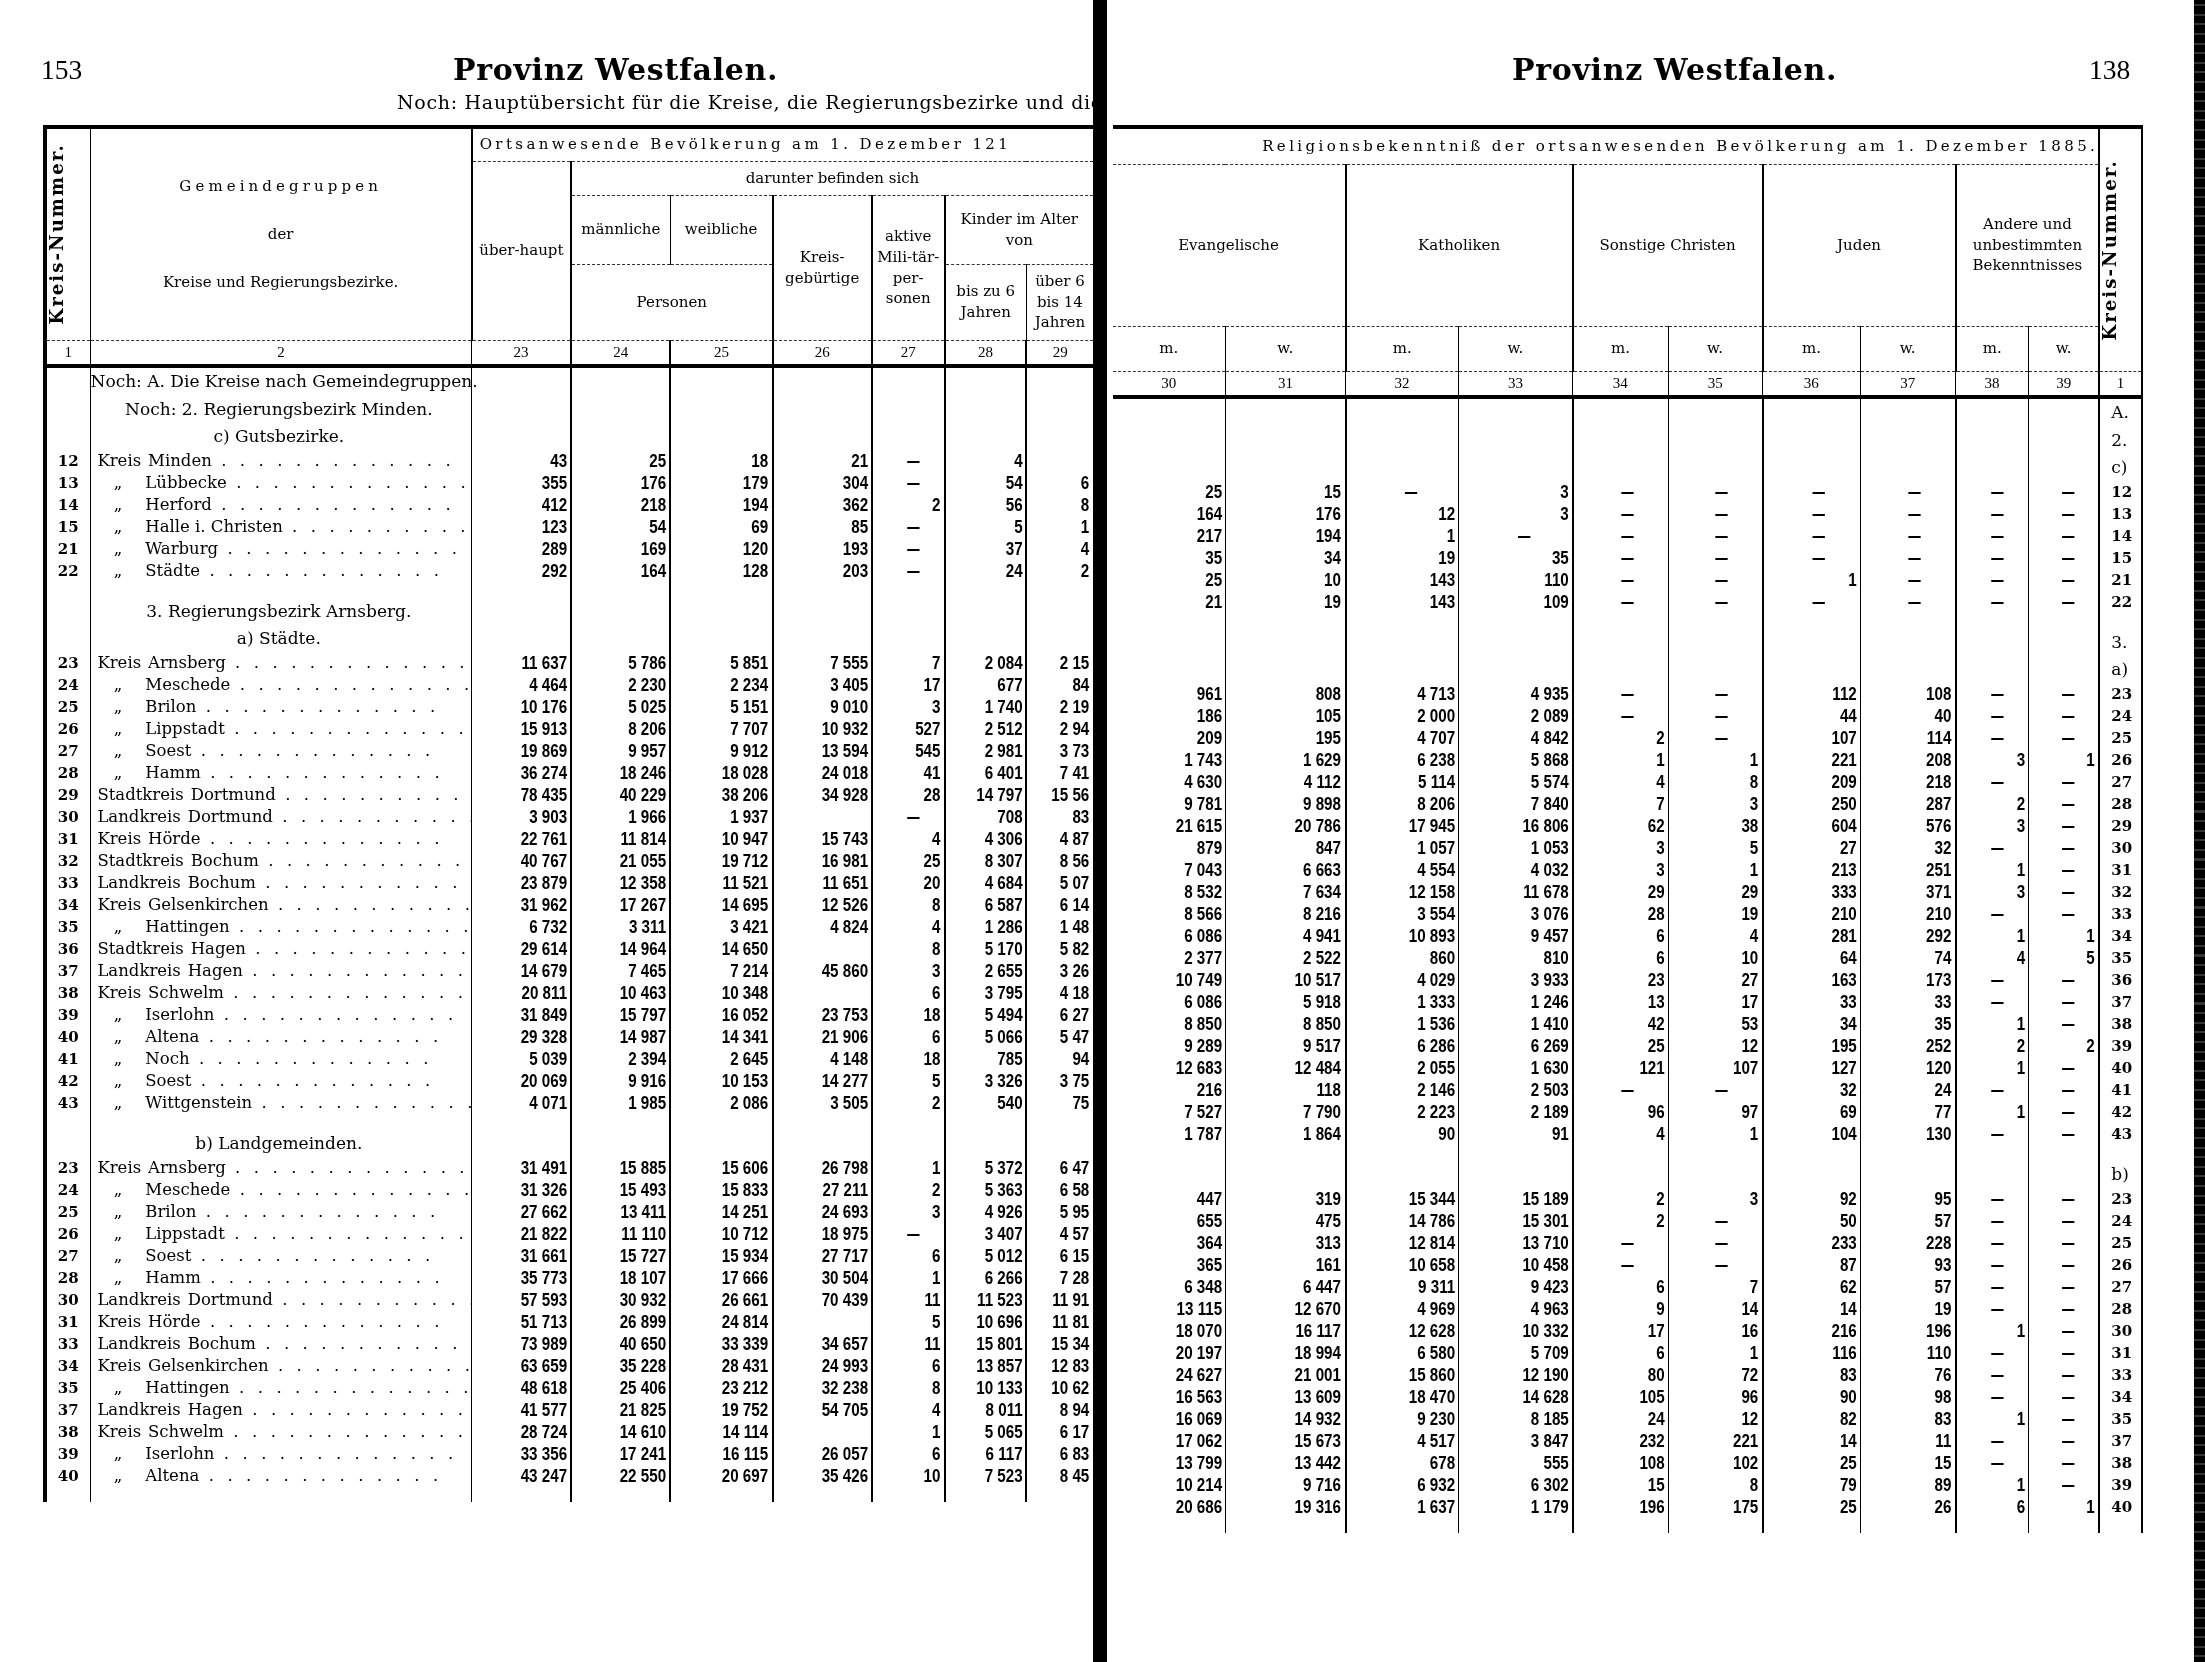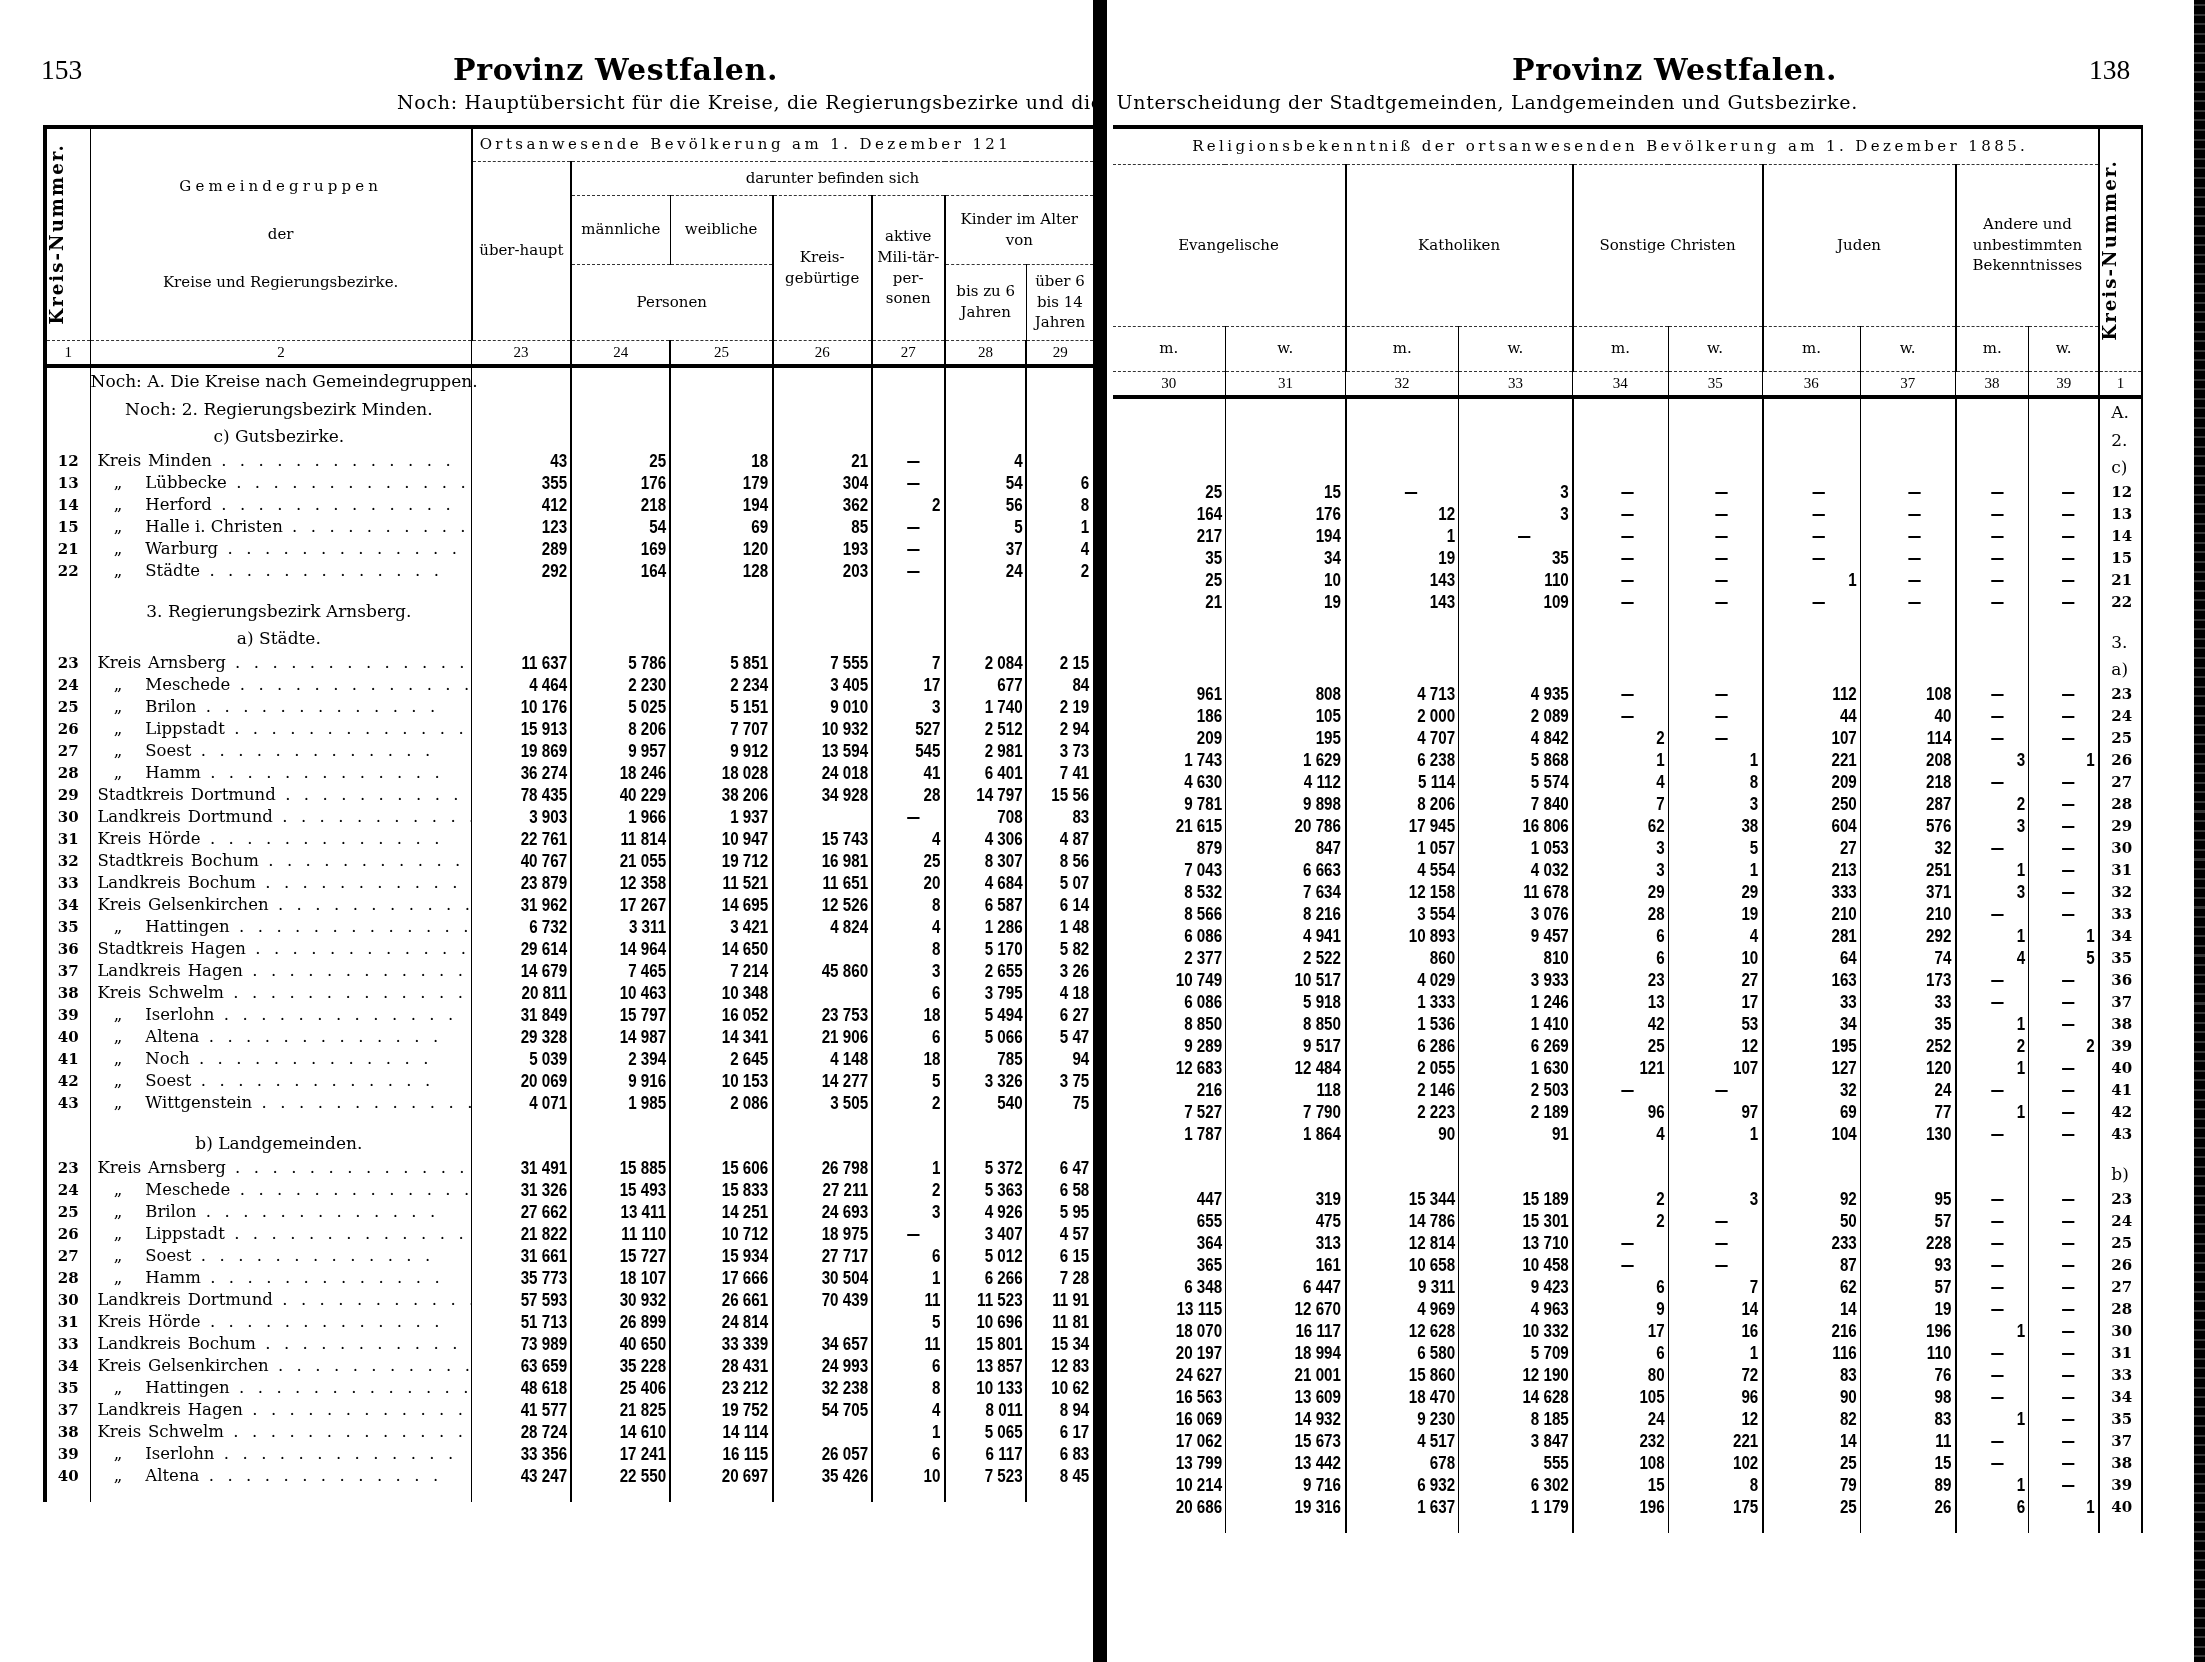--- a/index.html
+++ b/index.html
@@ -662,39 +662,38 @@
         </tr>
       </tbody>
   </table>
 </div>
 
 <div id="gutter"></div>
 
 <div class="page" id="right-page">
   <div class="ptitle" style="left:405px;">Provinz Westfalen.</div>
   <div class="pnum" style="left:982px;">138</div>
-  <div class="psub" style="left:9.6px;">Unterscheidung der Stadtgemeinden, Landgemeinden und Gutsbezirke.</div>
 
   <table class="tbl" id="right-table" style="left:5.5px;width:1030px;">
     <colgroup>
       <col style="width:110px">
         <col style="width:117px">
         <col style="width:110px">
         <col style="width:111px">
       <col style="width:93px">
         <col style="width:92px">
         <col style="width:95px">
         <col style="width:93px">
       <col style="width:71px">
         <col style="width:69px">
         <col style="width:41px">
     </colgroup>
     <thead>
       <tr class="hdr" style="height:37px;">
-        <th colspan="10" class="big" style="text-align:center;padding-left:9.6px;border-left:none;">Religionsbekenntniß der ortsanwesenden Bevölkerung am 1. Dezember 1885.</th>
+        <th colspan="10" class="big" style="text-align:right;padding-left:9.6px;border-left:none;">Religionsbekenntniß der ortsanwesenden Bevölkerung am 1. Dezember 1885.</th>
         <th rowspan="3" style="border-left:2.7px solid #000;border-right:2.7px double #000;">
           <div class="vtext-r">Kreis-Nummer.</div>
         </th>
       </tr>
       <tr class="hdr" id="right-groups" style="height:162px;">
           <th colspan="2" style="border-left: none; padding: 0px 9.6px;">Evangelische</th>
           <th colspan="2" style="border-left: 2.7px solid rgb(0, 0, 0); padding: 0px 9.6px;">Katholiken</th>
           <th colspan="2" style="border-left: 2.7px solid rgb(0, 0, 0); padding: 0px 9.6px;">Sonstige Christen</th>
           <th colspan="2" style="border-left: 2.7px solid rgb(0, 0, 0); padding: 0px 9.6px;">Juden</th>
           <th colspan="2" style="border-left: 2.7px solid rgb(0, 0, 0); padding: 0px 9.6px;">Andere und unbestimmten Bekenntnisses</th>

